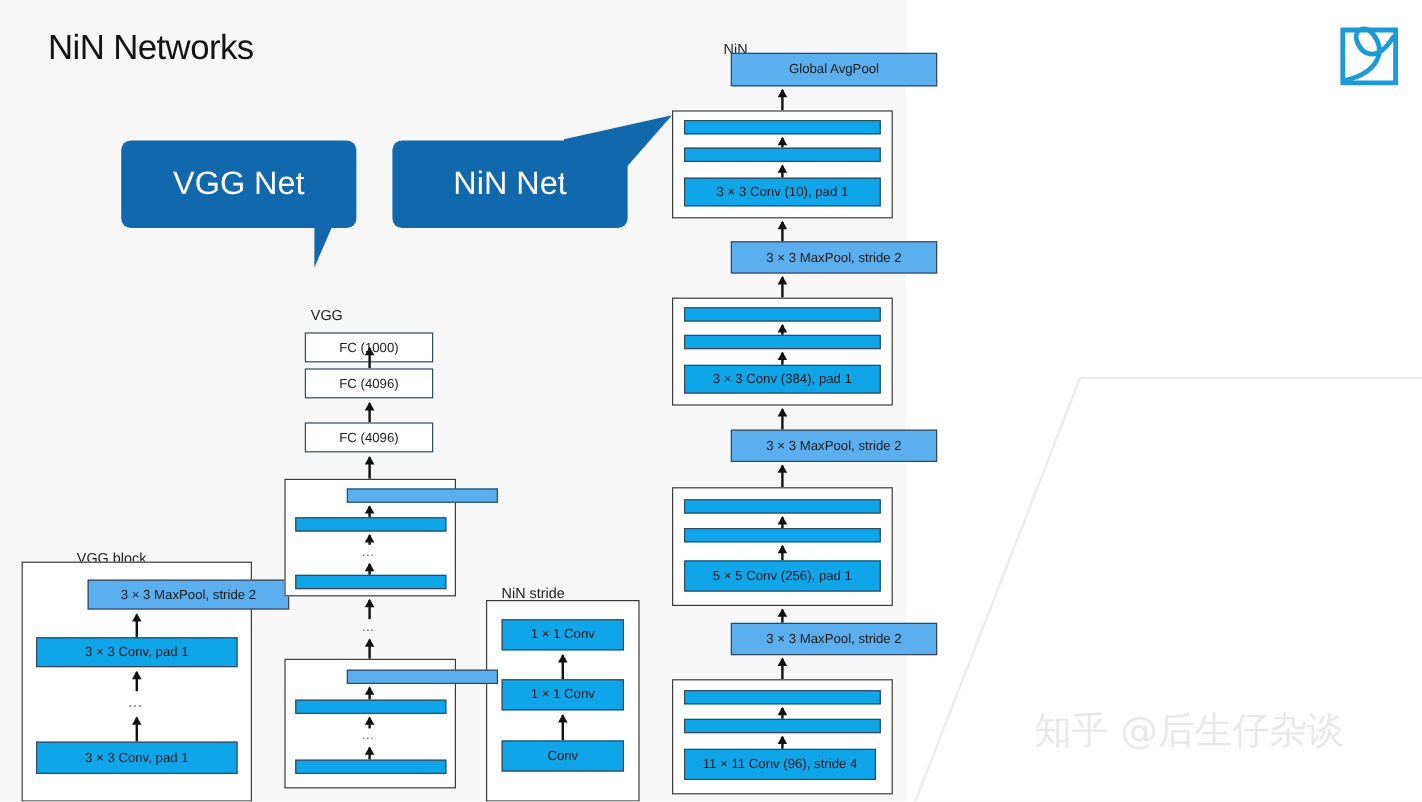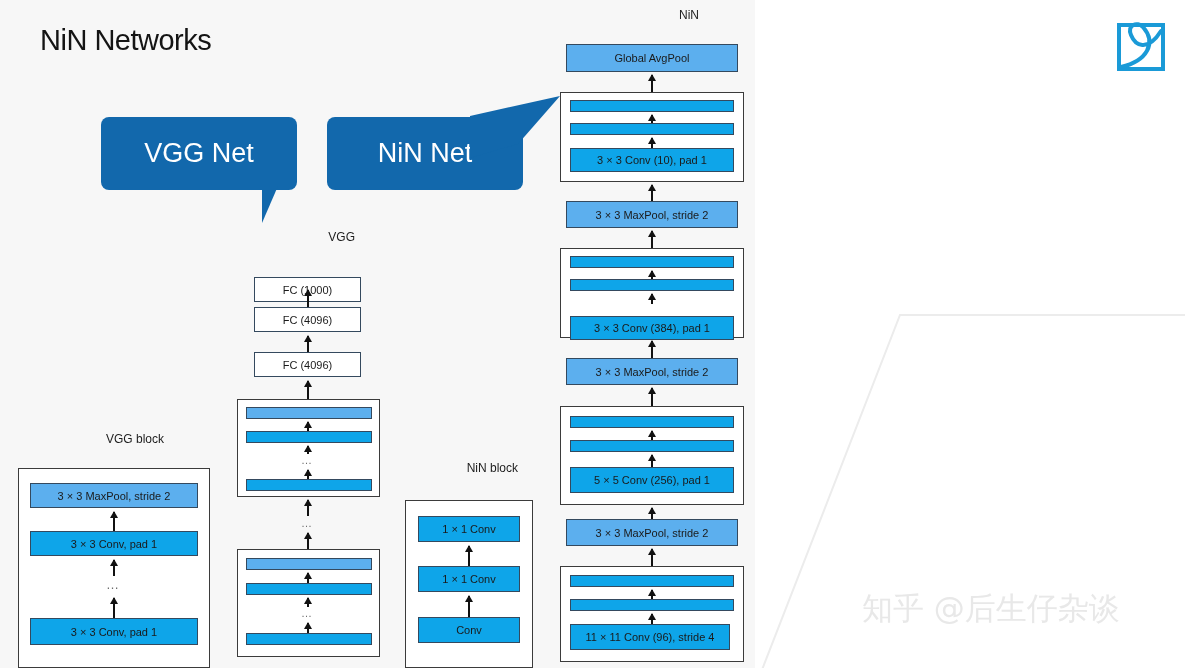--- a/index.html
+++ b/index.html
@@ -68,42 +68,43 @@
   #callout-nin-tail {
     left: 470px; top: 96px;
     width: 90px; height: 62px;
   }
 
   
   .column-caption {
     position: absolute;
     font-size: 12px;
     color: #1d1d1d;
-    text-align: right;
+    text-align: left;
     white-space: nowrap;
+    margin-top: 26px;
   }
   #caption-vgg-net { left: 259px; top: 230px; width: 96px; }
   #caption-nin-net { left: 603px; top: 8px; width: 96px; }
   #caption-vgg-block { left: 64px; top: 432px; width: 100px; }
   #caption-nin-block { left: 418px; top: 461px; width: 100px; }
 
   
   .node {
     position: absolute;
     box-sizing: border-box;
     border: 1.4px solid #34495e;
     display: flex;
     align-items: center;
     justify-content: center;
     font-size: 11px;
     color: #1a1a1a;
     white-space: nowrap;
   }
   .node.light  { background: #0ea5e9; }
-  .node.medium { background: #5cafee; }
+  .node.medium { background: #5cafee; margin-left: 43px; }
   .node.plain  { background: #ffffff; }
   .node.bar    { font-size: 0; }
 
   
   .group-box {
     position: absolute;
     box-sizing: border-box;
     border: 1.8px solid #3b3b3b;
     background: #ffffff;
   }
@@ -164,21 +165,21 @@
 <div class="callout" id="callout-nin">
   <span>NiN Net</span>
 </div>
 <svg class="callout-tail" id="callout-nin-tail" viewBox="0 0 90 62">
   <path d="M 0 62 L 0 20 L 90 0 L 48 48 Z" fill="#1268ac"></path>
 </svg>
 
 <div class="column-caption" id="caption-vgg-net">VGG</div>
 <div class="column-caption" id="caption-nin-net">NiN</div>
 <div class="column-caption" id="caption-vgg-block">VGG block</div>
-<div class="column-caption" id="caption-nin-block">NiN block</div>
+<div class="column-caption" id="caption-nin-block">NiN stride</div>
 
 <div class="group-box" style="left:18px; top:468px; width:192px; height:200px;"></div>
 <div class="node medium" style="left:30px; top:483px; width:168px; height:25px;">
   <span>3 × 3 MaxPool, stride 2</span>
 </div>
 <div class="arrow" style="left:113px; top:512px; height:19px;"></div>
 <div class="node light" style="left:30px; top:531px; width:168px; height:25px;">
   <span>3 × 3 Conv, pad 1</span>
 </div>
 <div class="arrow" style="left:113px; top:560px; height:16px;"></div>
@@ -255,21 +256,21 @@
 <div class="node medium" style="left:566px; top:201px; width:172px; height:27px;">
   <span>3 × 3 MaxPool, stride 2</span>
 </div>
 <div class="arrow" style="left:651px; top:231px; height:17px;"></div>
 
 <div class="group-box" style="left:560px; top:248px; width:184px; height:90px;"></div>
 <div class="node light bar" style="left:570px; top:256px; width:164px; height:12px;"></div>
 <div class="arrow" style="left:651px; top:271px; height:8px;"></div>
 <div class="node light bar" style="left:570px; top:279px; width:164px; height:12px;"></div>
 <div class="arrow" style="left:651px; top:294px; height:10px;"></div>
-<div class="node light" style="left:570px; top:304px; width:164px; height:24px;margin-top:12px;">
+<div class="node light" style="left:570px; top:304px; width:164px; height:24px;">
   <span>3 × 3 Conv (384), pad 1</span>
 </div>
 
 <div class="arrow" style="left:651px; top:341px; height:17px;"></div>
 
 <div class="node medium" style="left:566px; top:358px; width:172px; height:27px;">
   <span>3 × 3 MaxPool, stride 2</span>
 </div>
 <div class="arrow" style="left:651px; top:388px; height:18px;"></div>
 

